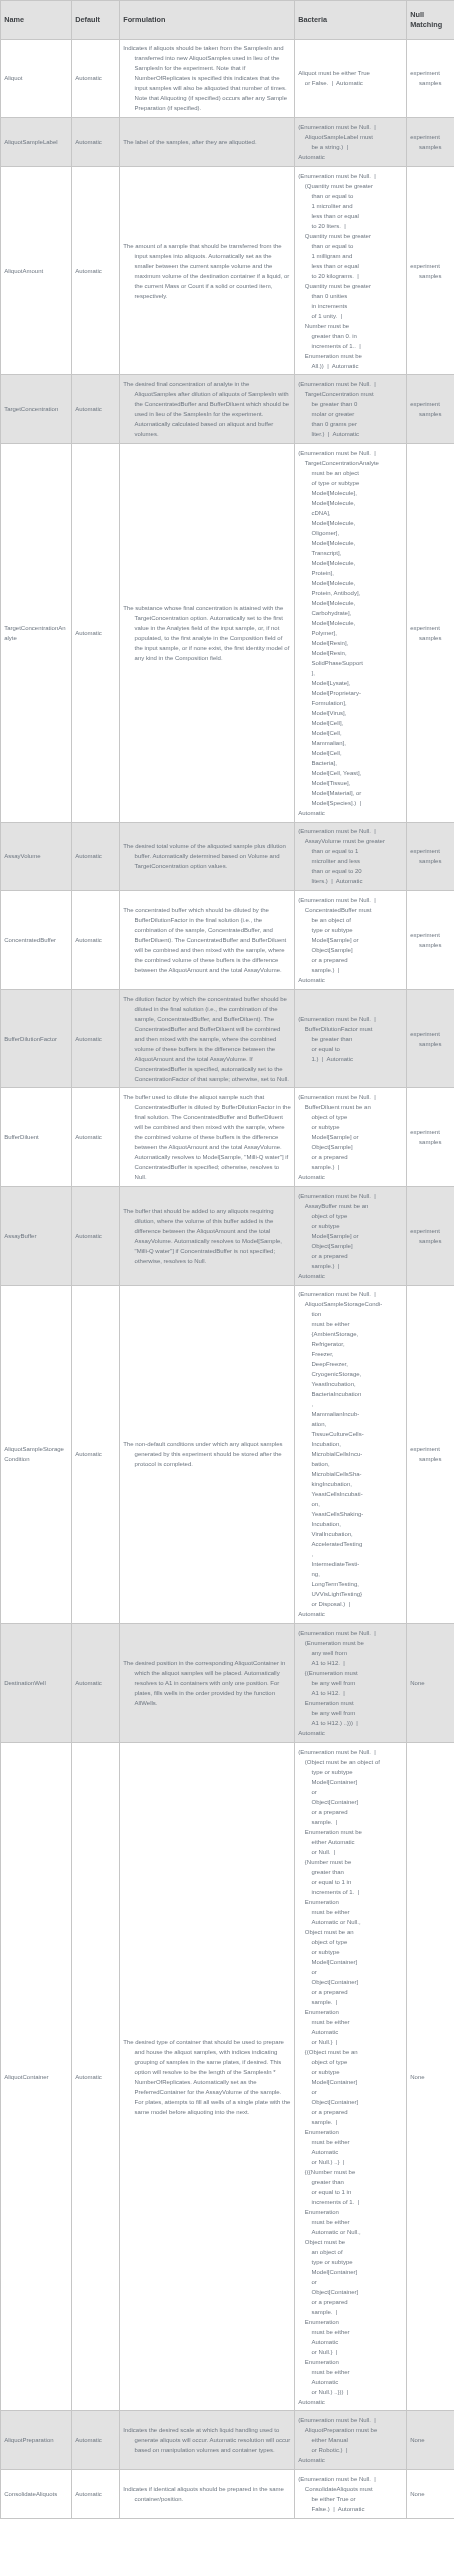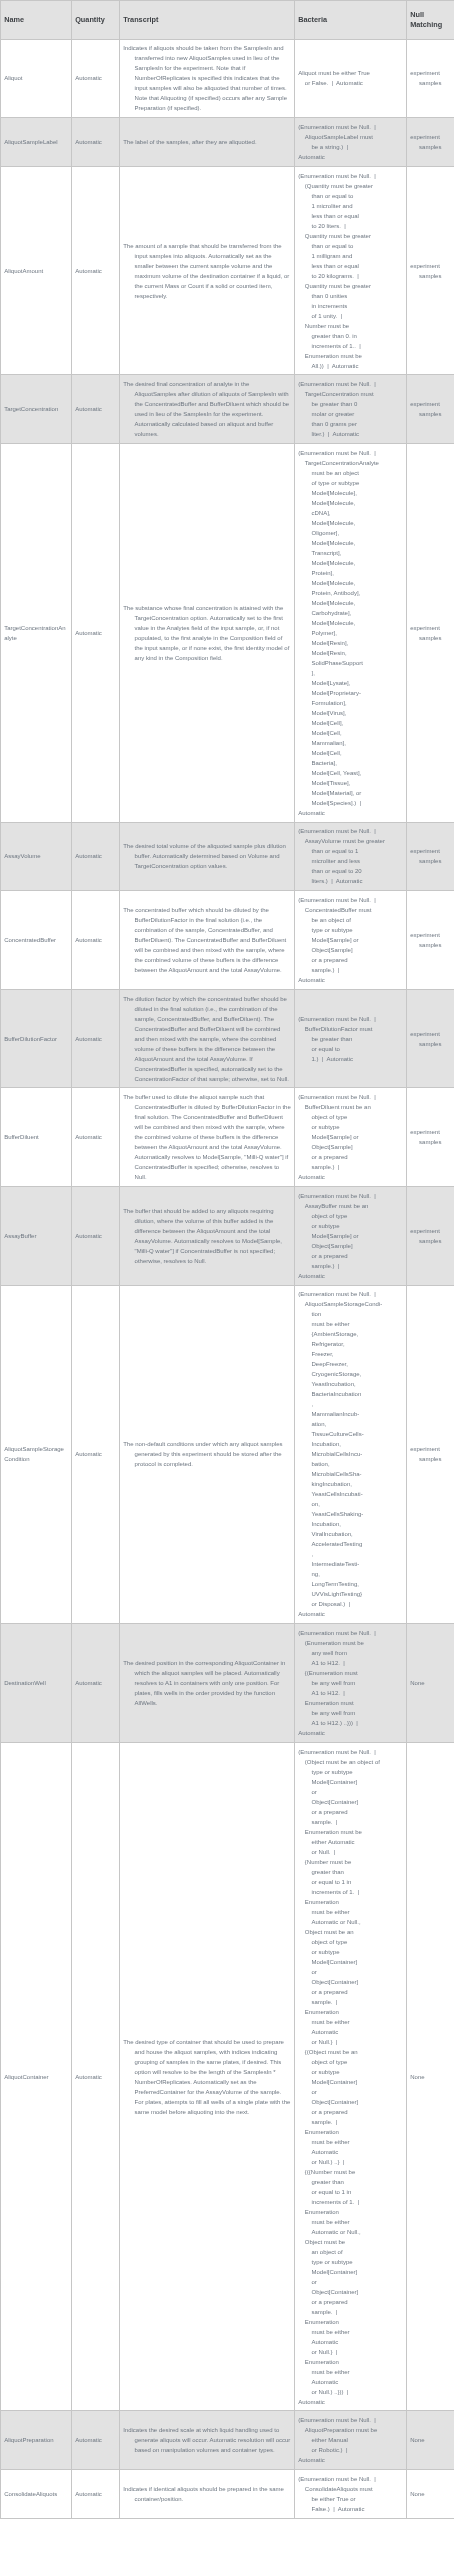--- a/index.html
+++ b/index.html
@@ -52,22 +52,22 @@
     <colgroup>
       <col class="c-name">
         <col class="c-def">
         <col class="c-desc">
         <col class="c-pat">
         <col class="c-index">
     </colgroup>
     <thead>
       <tr>
         <th>Name</th>
-        <th>Quantity</th>
-        <th>Transcript</th>
+        <th>Default</th>
+        <th>Formulation</th>
         <th>Bacteria</th>
         <th>Null Matching</th>
       </tr>
     </thead>
     <tbody>
       <tr class="row-even">
         <td class="cell-name">Aliquot</td>
         <td>Automatic</td>
         <td>
             <div class="hang">Indicates if aliquots should be taken from the SamplesIn and transferred into new AliquotSamples used in lieu of the SamplesIn for the experiment. Note that if NumberOfReplicates is specified this indicates that the input samples will also be aliquoted that number of times. Note that Aliquoting (if specified) occurs after any Sample Preparation (if specified).</div>

